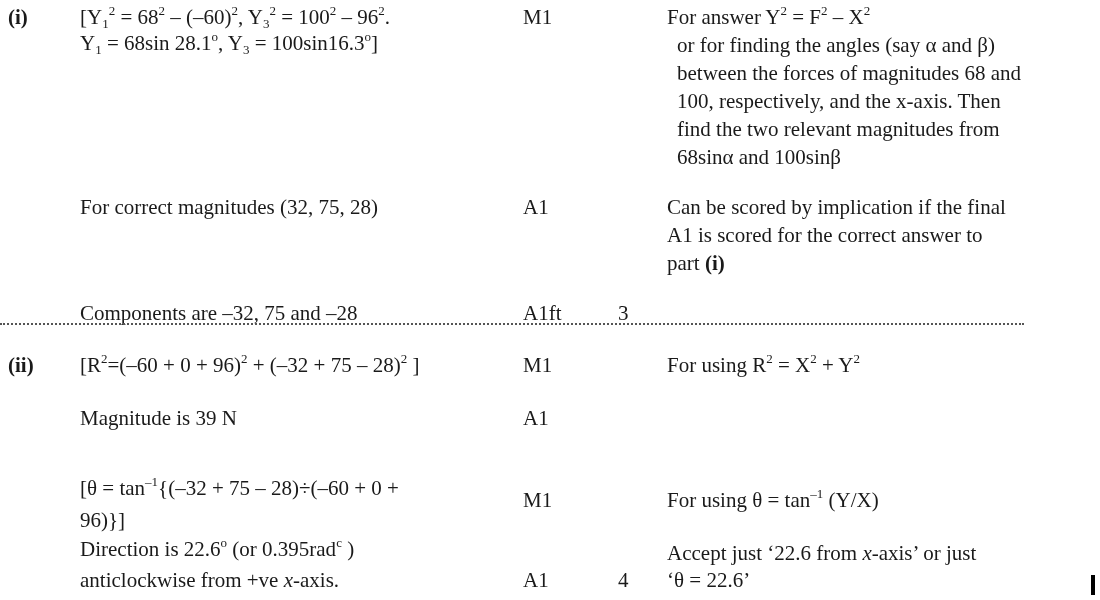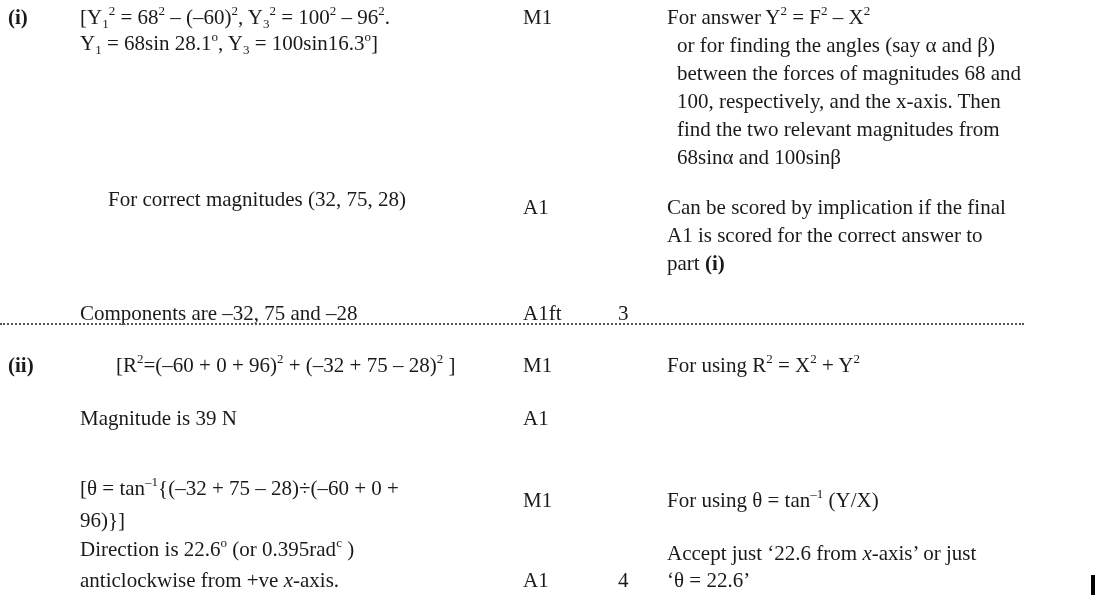--- a/index.html
+++ b/index.html
@@ -31,35 +31,35 @@
 </div>
 <div class="abs" style="left:80px;top:30px;">
   <span>Y</span><sub>1</sub><span> = 68sin 28.1</span><sup>o</sup><span>, Y</span><sub>3</sub><span> = 100sin16.3</span><sup>o</sup><span>]</span>
 </div>
 <div class="abs mark" style="left:523px;top:4px;">M1</div>
 <div class="abs" style="left:667px;top:4px;">
   <span>For answer Y</span><sup>2</sup><span> = F</span><sup>2</sup><span> – X</span><sup>2</sup>
 </div>
 <div class="abs note" style="left:667px;top:31px;width:360px;margin-left:10px;">or for finding the angles (say α and β) between the forces of magnitudes 68 and 100, respectively, and the x-axis. Then find the two relevant magnitudes from 68sinα and 100sinβ</div>
 
-<div class="abs" style="left:80px;top:186px;margin-left:28px;">For correct magnitudes (32, 75, 28)</div>
+<div class="abs" style="left:80px;top:194px;">For correct magnitudes (32, 75, 28)</div>
 <div class="abs mark" style="left:523px;top:194px;">A1</div>
 <div class="abs note" style="left:667px;top:193px;width:350px;">
   <span>Can be scored by implication if the final A1 is scored for the correct answer to part </span><b>(i)</b>
 </div>
 
 <div class="abs" style="left:80px;top:300px;">Components are –32, 75 and –28</div>
 <div class="abs mark" style="left:523px;top:300px;">A1ft</div>
 <div class="abs" style="left:618px;top:300px;">3</div>
 
 <div class="divider"></div>
 
 <div class="abs label" style="left:8px;top:352px;">(ii)</div>
 
-<div class="abs" style="left:80px;top:352px;margin-left:36px;">
+<div class="abs" style="left:80px;top:352px;">
   <span>[R</span><sup>2</sup><span>=(–60 + 0 + 96)</span><sup>2</sup><span> + (–32 + 75 – 28)</span><sup>2</sup><span> ]</span>
 </div>
 <div class="abs mark" style="left:523px;top:352px;">M1</div>
 <div class="abs" style="left:667px;top:352px;">
   <span>For using R</span><sup>2</sup><span> = X</span><sup>2</sup><span> + Y</span><sup>2</sup>
 </div>
 
 <div class="abs" style="left:80px;top:405px;">Magnitude is 39 N</div>
 <div class="abs mark" style="left:523px;top:405px;">A1</div>
 

